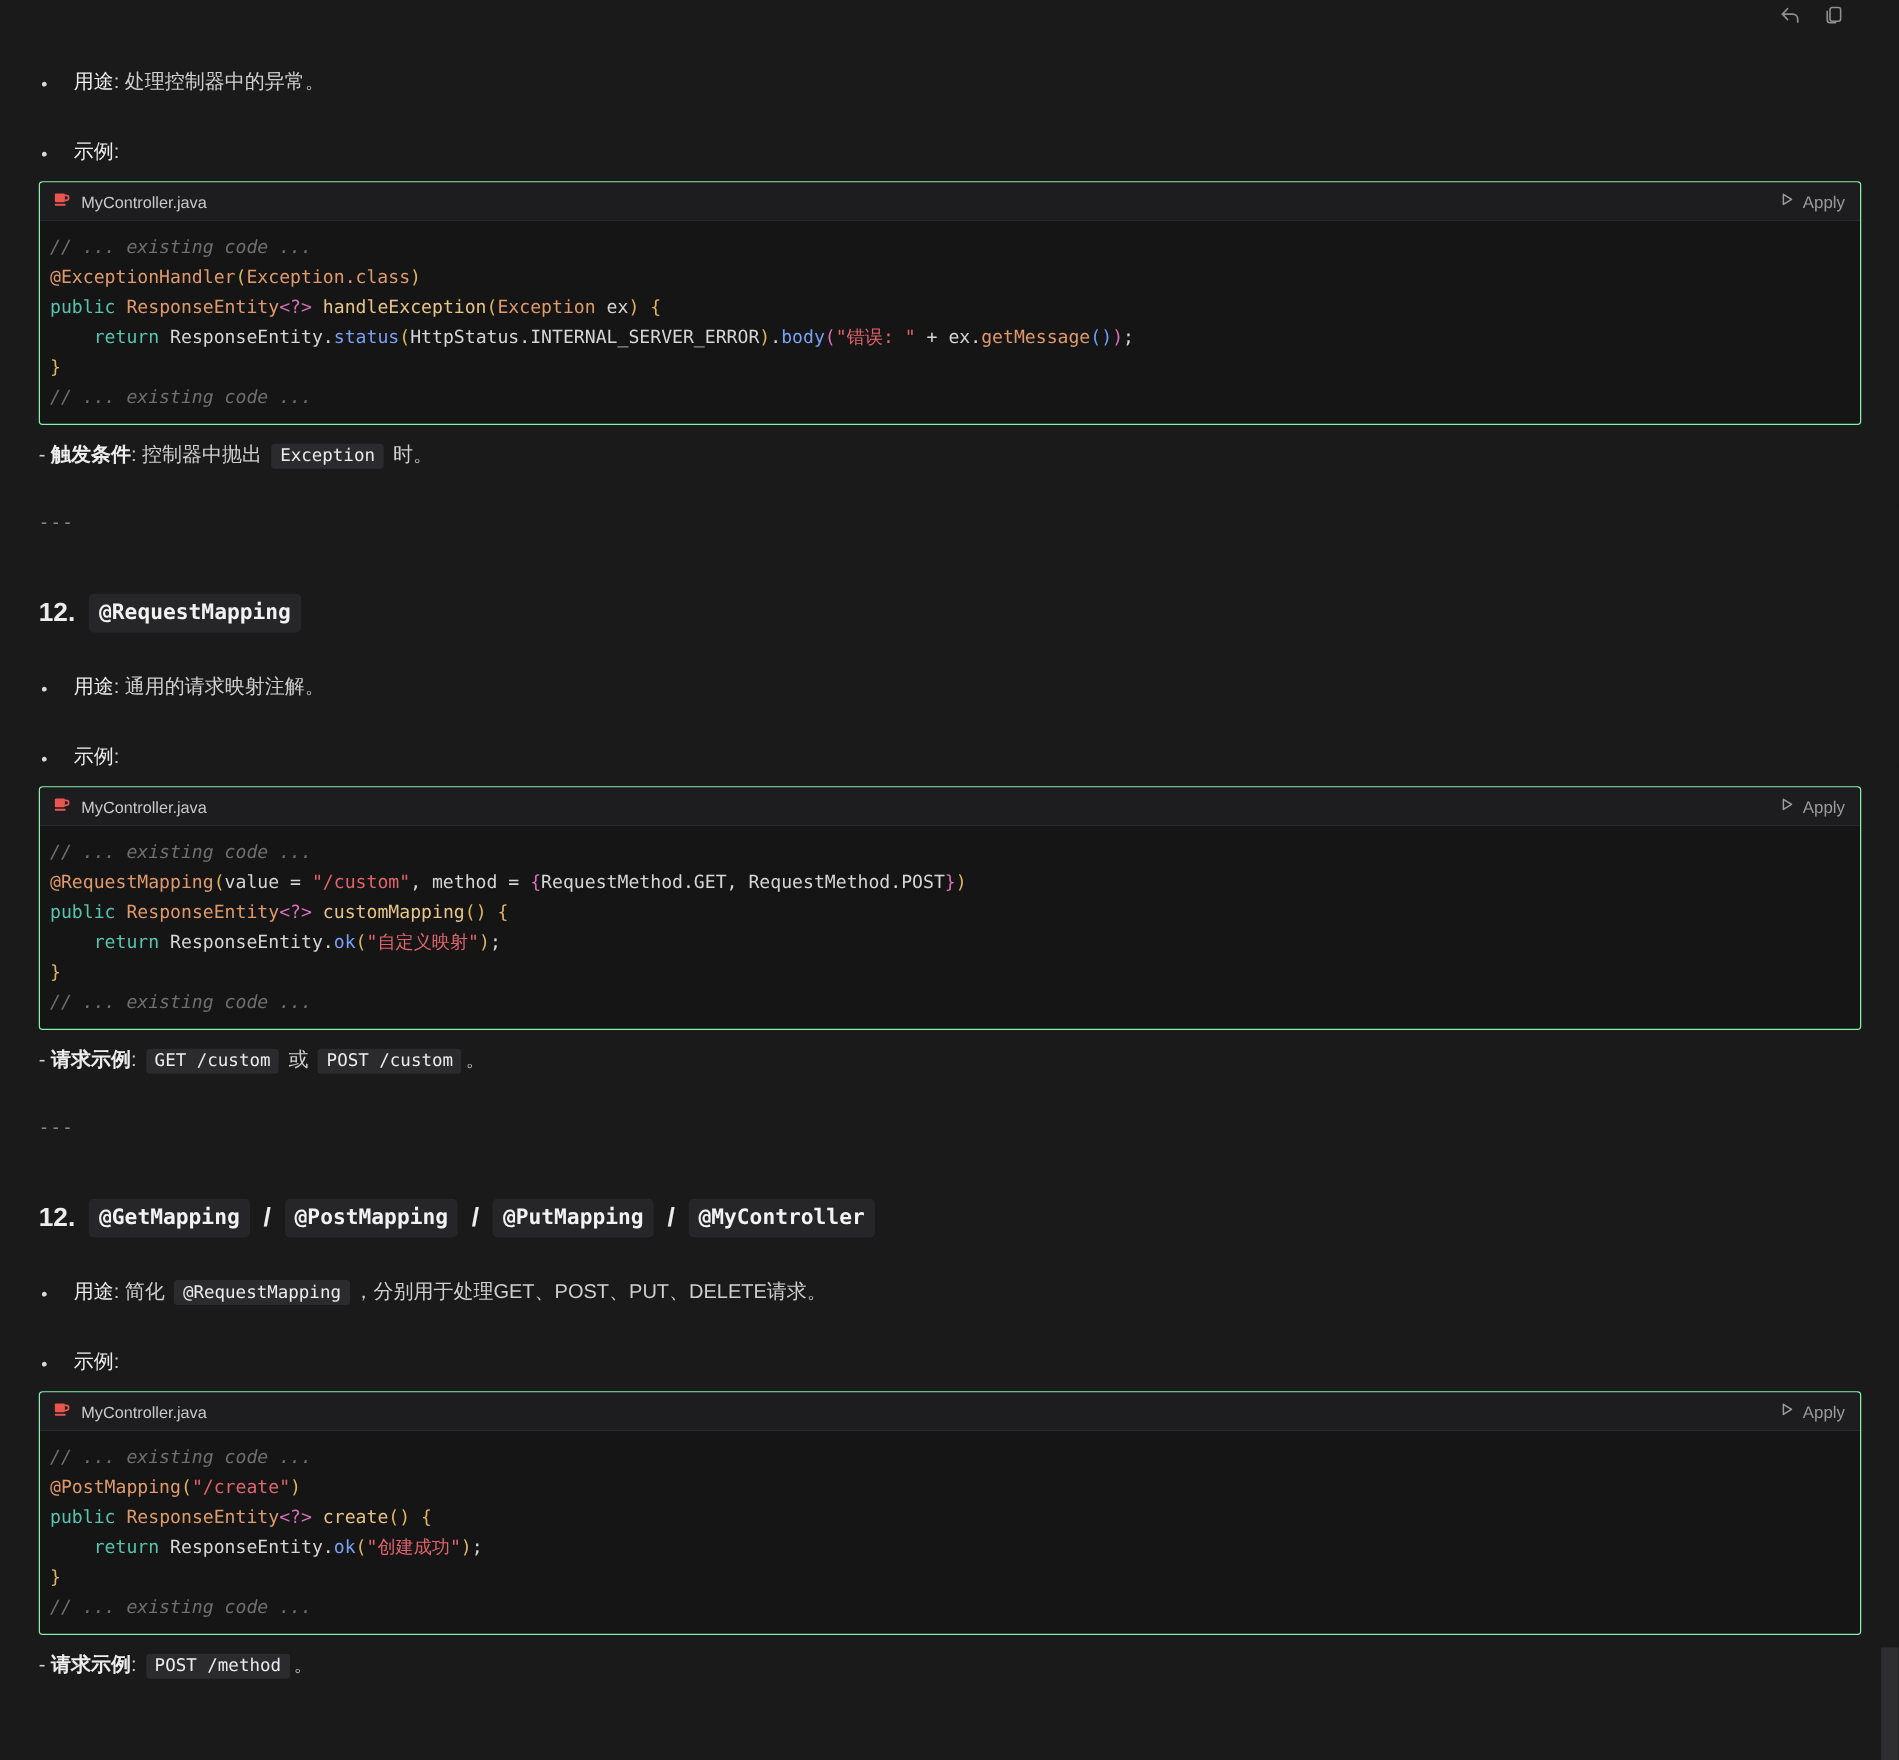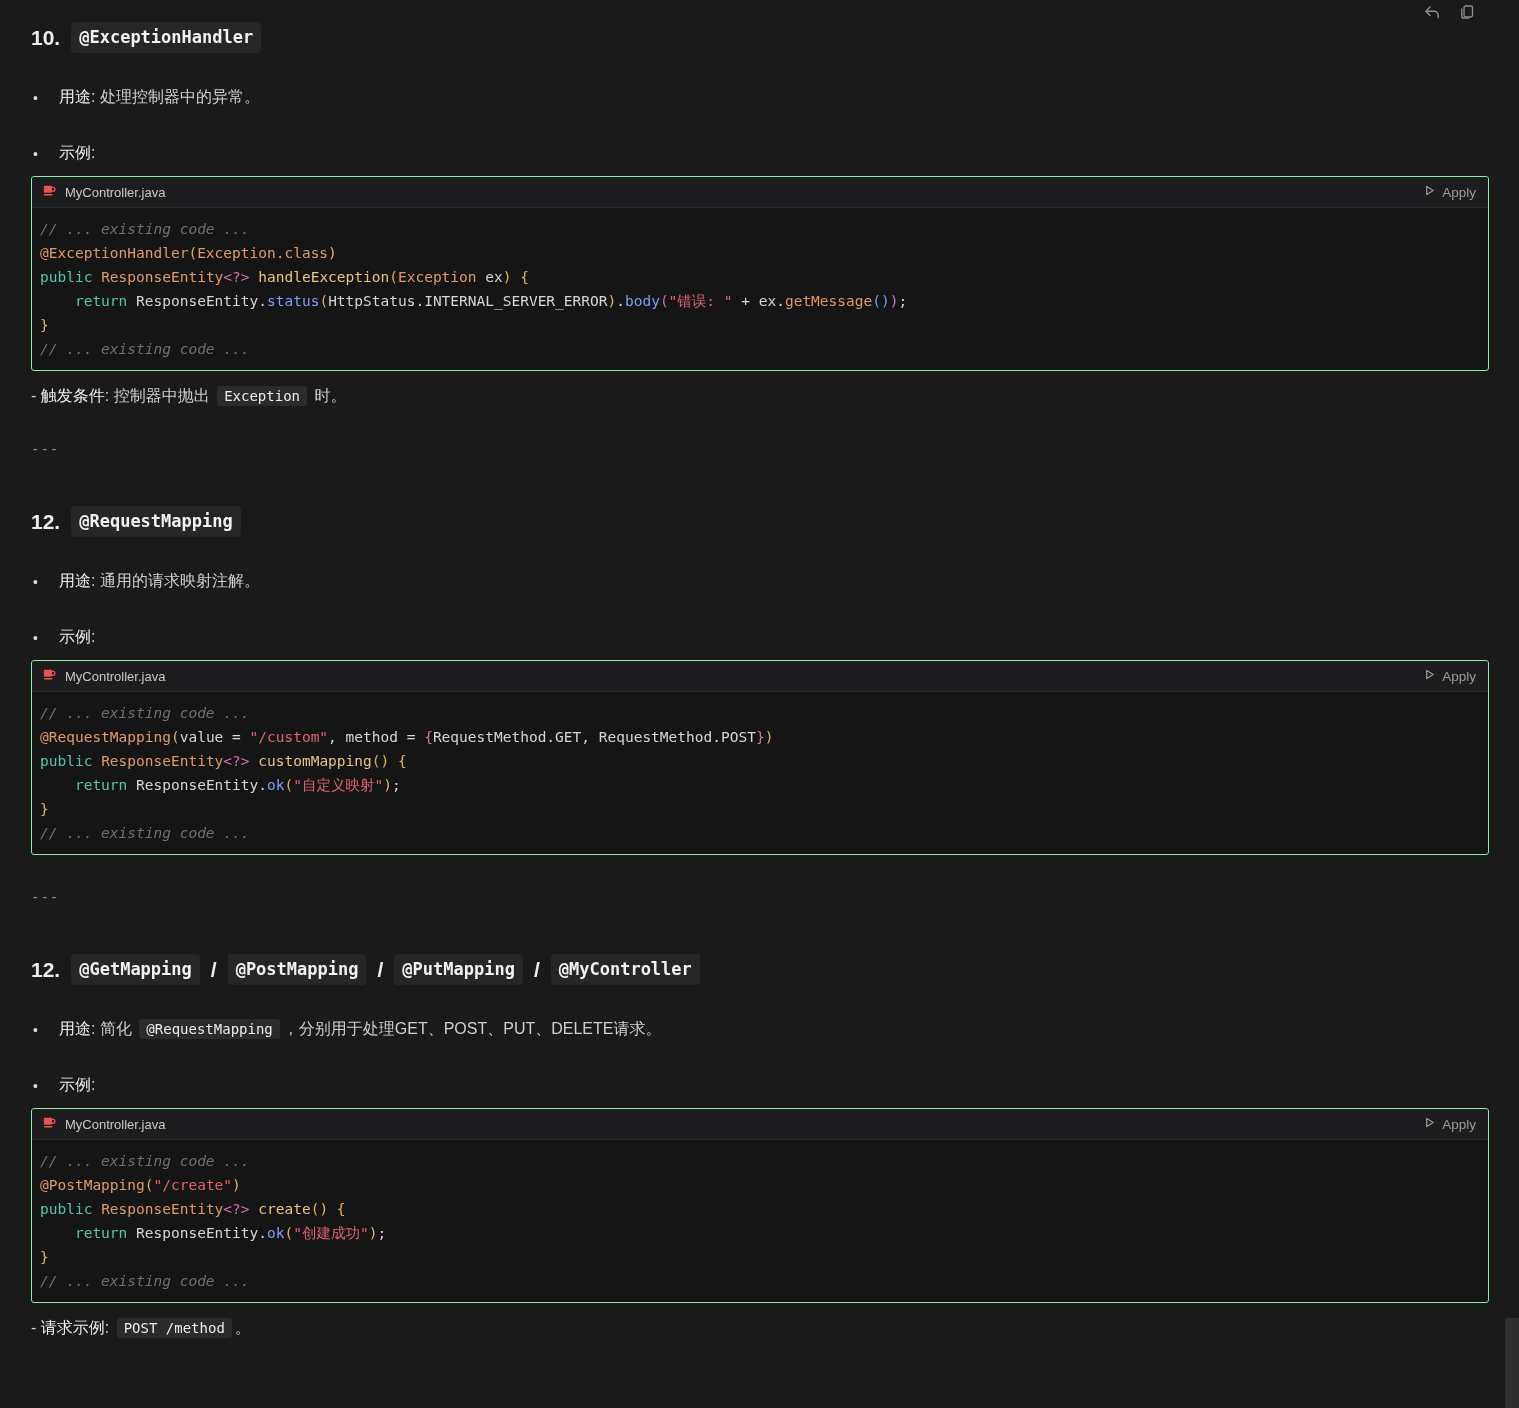--- a/index.html
+++ b/index.html
@@ -23,21 +23,21 @@
 
   .code-card{margin-top:11px;border:1px solid #86efac;border-radius:3px;background:#151516;}
   .code-header{height:30px;display:flex;align-items:center;justify-content:space-between;background:#1d1d1f;border-bottom:1px solid #2a2a2c;padding:0 10px;border-radius:3px 3px 0 0;}
   .file-info{display:flex;align-items:center;gap:8px;font-size:13px;color:#c9c9c9;}
   .apply-btn{display:flex;align-items:center;gap:6px;background:none;border:none;color:#9b9b9b;font-size:13.5px;cursor:pointer;padding:0 2px;font-family:inherit;}
   .code-body{margin:0;padding:9px 8px;font-family:"DejaVu Sans Mono","Liberation Mono",monospace;font-size:14.5px;line-height:24px;}
   .cl{height:24px;white-space:pre;}
   .cl .cm{font-style:italic;}
 
   .note{margin:14px 0 0 0;font-size:16px;color:#cfcfcf;line-height:21px;}
-  .note strong{color:#ededed;font-weight:400;}
+  .note strong{color:#ededed;font-weight:700;}
   .divider{margin:34px 0 0 0;color:#909090;font-size:14px;font-family:"DejaVu Sans Mono","Liberation Mono",monospace;letter-spacing:1px;}
 
   .scroll-thumb{position:absolute;right:0;top:1318px;width:14px;height:120px;background:#2e2e31;}
 </style>
 </head>
 <body>
 
 <div class="page">
   <div class="top-actions">
     <button class="icon-btn" title="">
@@ -48,24 +48,20 @@
     </button>
     <button class="icon-btn" title="">
       <svg width="17" height="16" viewBox="0 0 17 16" fill="none" stroke="currentColor" stroke-width="1.3" stroke-linejoin="round">
         <rect x="6" y="2" width="8.5" height="11" rx="1.8"></rect>
         <path d="M3.8 4.6 V12 C3.8 13.2 4.8 14.2 6 14.2 H11"></path>
       </svg>
     </button>
   </div>
   <div id="sections">
       <section class="sec">
-        <h3 class="sec-title">
-          <span class="sec-num">10.</span>
-          <code class="tchip">@ExceptionHandler</code>
-        </h3>
         <div class="bullet">
           <span class="dot">•</span>
           <span class="btext"><strong>用途</strong><span>: 处理控制器中的异常。</span></span>
         </div>
         <div class="bullet">
           <span class="dot">•</span>
           <span class="btext"><strong>示例</strong><span>:</span></span>
         </div>
         <div class="code-card">
           <div class="code-header">
@@ -114,20 +110,21 @@
             </span>
             <button class="apply-btn">
               <span><svg width="13" height="13" viewBox="0 0 14 14" fill="none" stroke="#9b9b9b" stroke-width="1.3" stroke-linejoin="round">
                   <path d="M4 2.6 L11 7 L4 11.4 Z"></path>
                 </svg></span>
               <span>Apply</span>
             </button>
           </div>
           <pre class="code-body"><div class="cl"><span class="cm" style="color: rgb(111, 111, 111);">// ... existing code ...</span></div><div class="cl"><span class="an" style="color: rgb(224, 154, 106);">@RequestMapping</span><span class="b1" style="color: rgb(223, 180, 92);">(</span><span class="pl" style="color: rgb(214, 214, 214);">value = </span><span class="st" style="color: rgb(225, 100, 108);">"/custom"</span><span class="pl" style="color: rgb(214, 214, 214);">, method = </span><span class="b2" style="color: rgb(214, 113, 181);">{</span><span class="pl" style="color: rgb(214, 214, 214);">RequestMethod.GET, RequestMethod.POST</span><span class="b2" style="color: rgb(214, 113, 181);">}</span><span class="b1" style="color: rgb(223, 180, 92);">)</span></div><div class="cl"><span class="kw" style="color: rgb(87, 197, 172);">public</span><span class="pl" style="color: rgb(214, 214, 214);"> </span><span class="ty" style="color: rgb(224, 154, 106);">ResponseEntity</span><span class="b2" style="color: rgb(214, 113, 181);">&lt;?&gt;</span><span class="pl" style="color: rgb(214, 214, 214);"> </span><span class="fn" style="color: rgb(231, 197, 132);">customMapping</span><span class="b1" style="color: rgb(223, 180, 92);">() {</span></div><div class="cl"><span class="pl" style="color: rgb(214, 214, 214);">    </span><span class="kw" style="color: rgb(87, 197, 172);">return</span><span class="pl" style="color: rgb(214, 214, 214);"> ResponseEntity.</span><span class="mb" style="color: rgb(122, 160, 245);">ok</span><span class="b1" style="color: rgb(223, 180, 92);">(</span><span class="st" style="color: rgb(225, 100, 108);">"自定义映射"</span><span class="b1" style="color: rgb(223, 180, 92);">)</span><span class="pl" style="color: rgb(214, 214, 214);">;</span></div><div class="cl"><span class="b1" style="color: rgb(223, 180, 92);">}</span></div><div class="cl"><span class="cm" style="color: rgb(111, 111, 111);">// ... existing code ...</span></div></pre>
         </div>
+        <p class="note">- <strong>请求示例</strong><span>: </span><code class="chip">GET /custom</code><span> 或 </span><code class="chip">POST /custom</code><span>。</span></p>
         <p class="divider">---</p>
       </section>
       <section class="sec">
         <h3 class="sec-title">
           <span class="sec-num">12.</span>
           <code class="tchip">@GetMapping</code>
           <span class="tsep"> / </span>
           <code class="tchip">@PostMapping</code>
           <span class="tsep"> / </span>
           <code class="tchip">@PutMapping</code>

